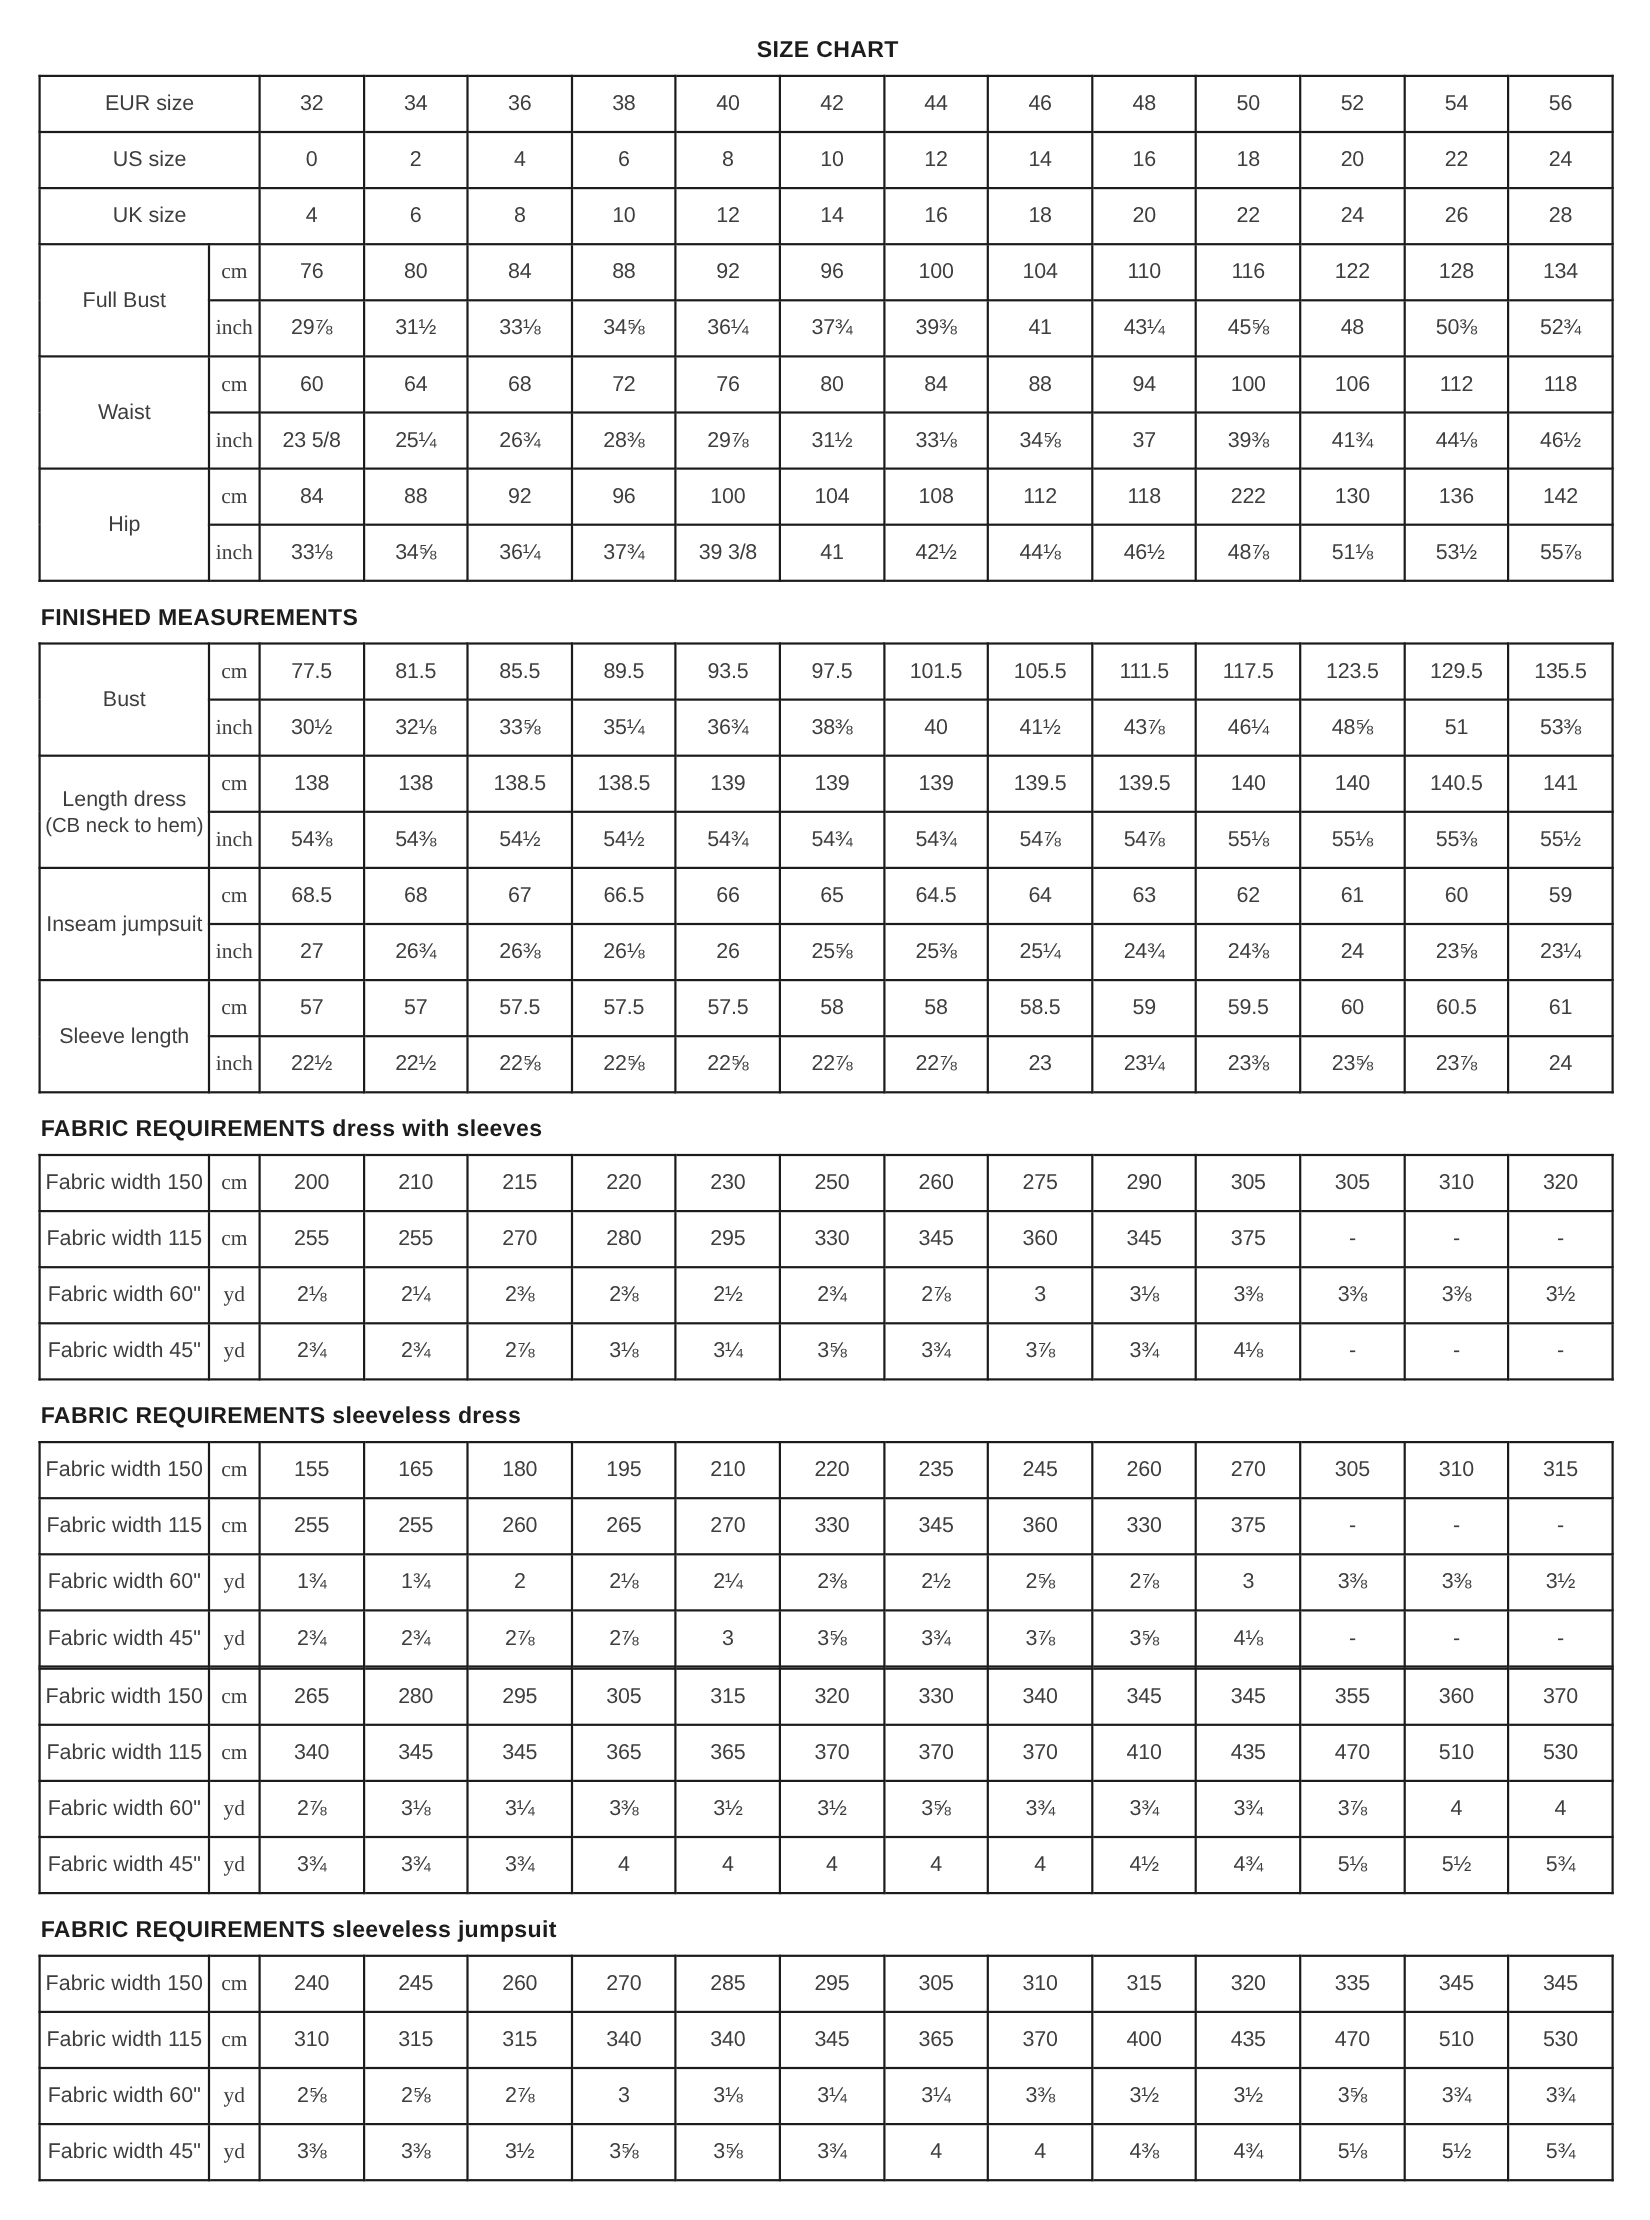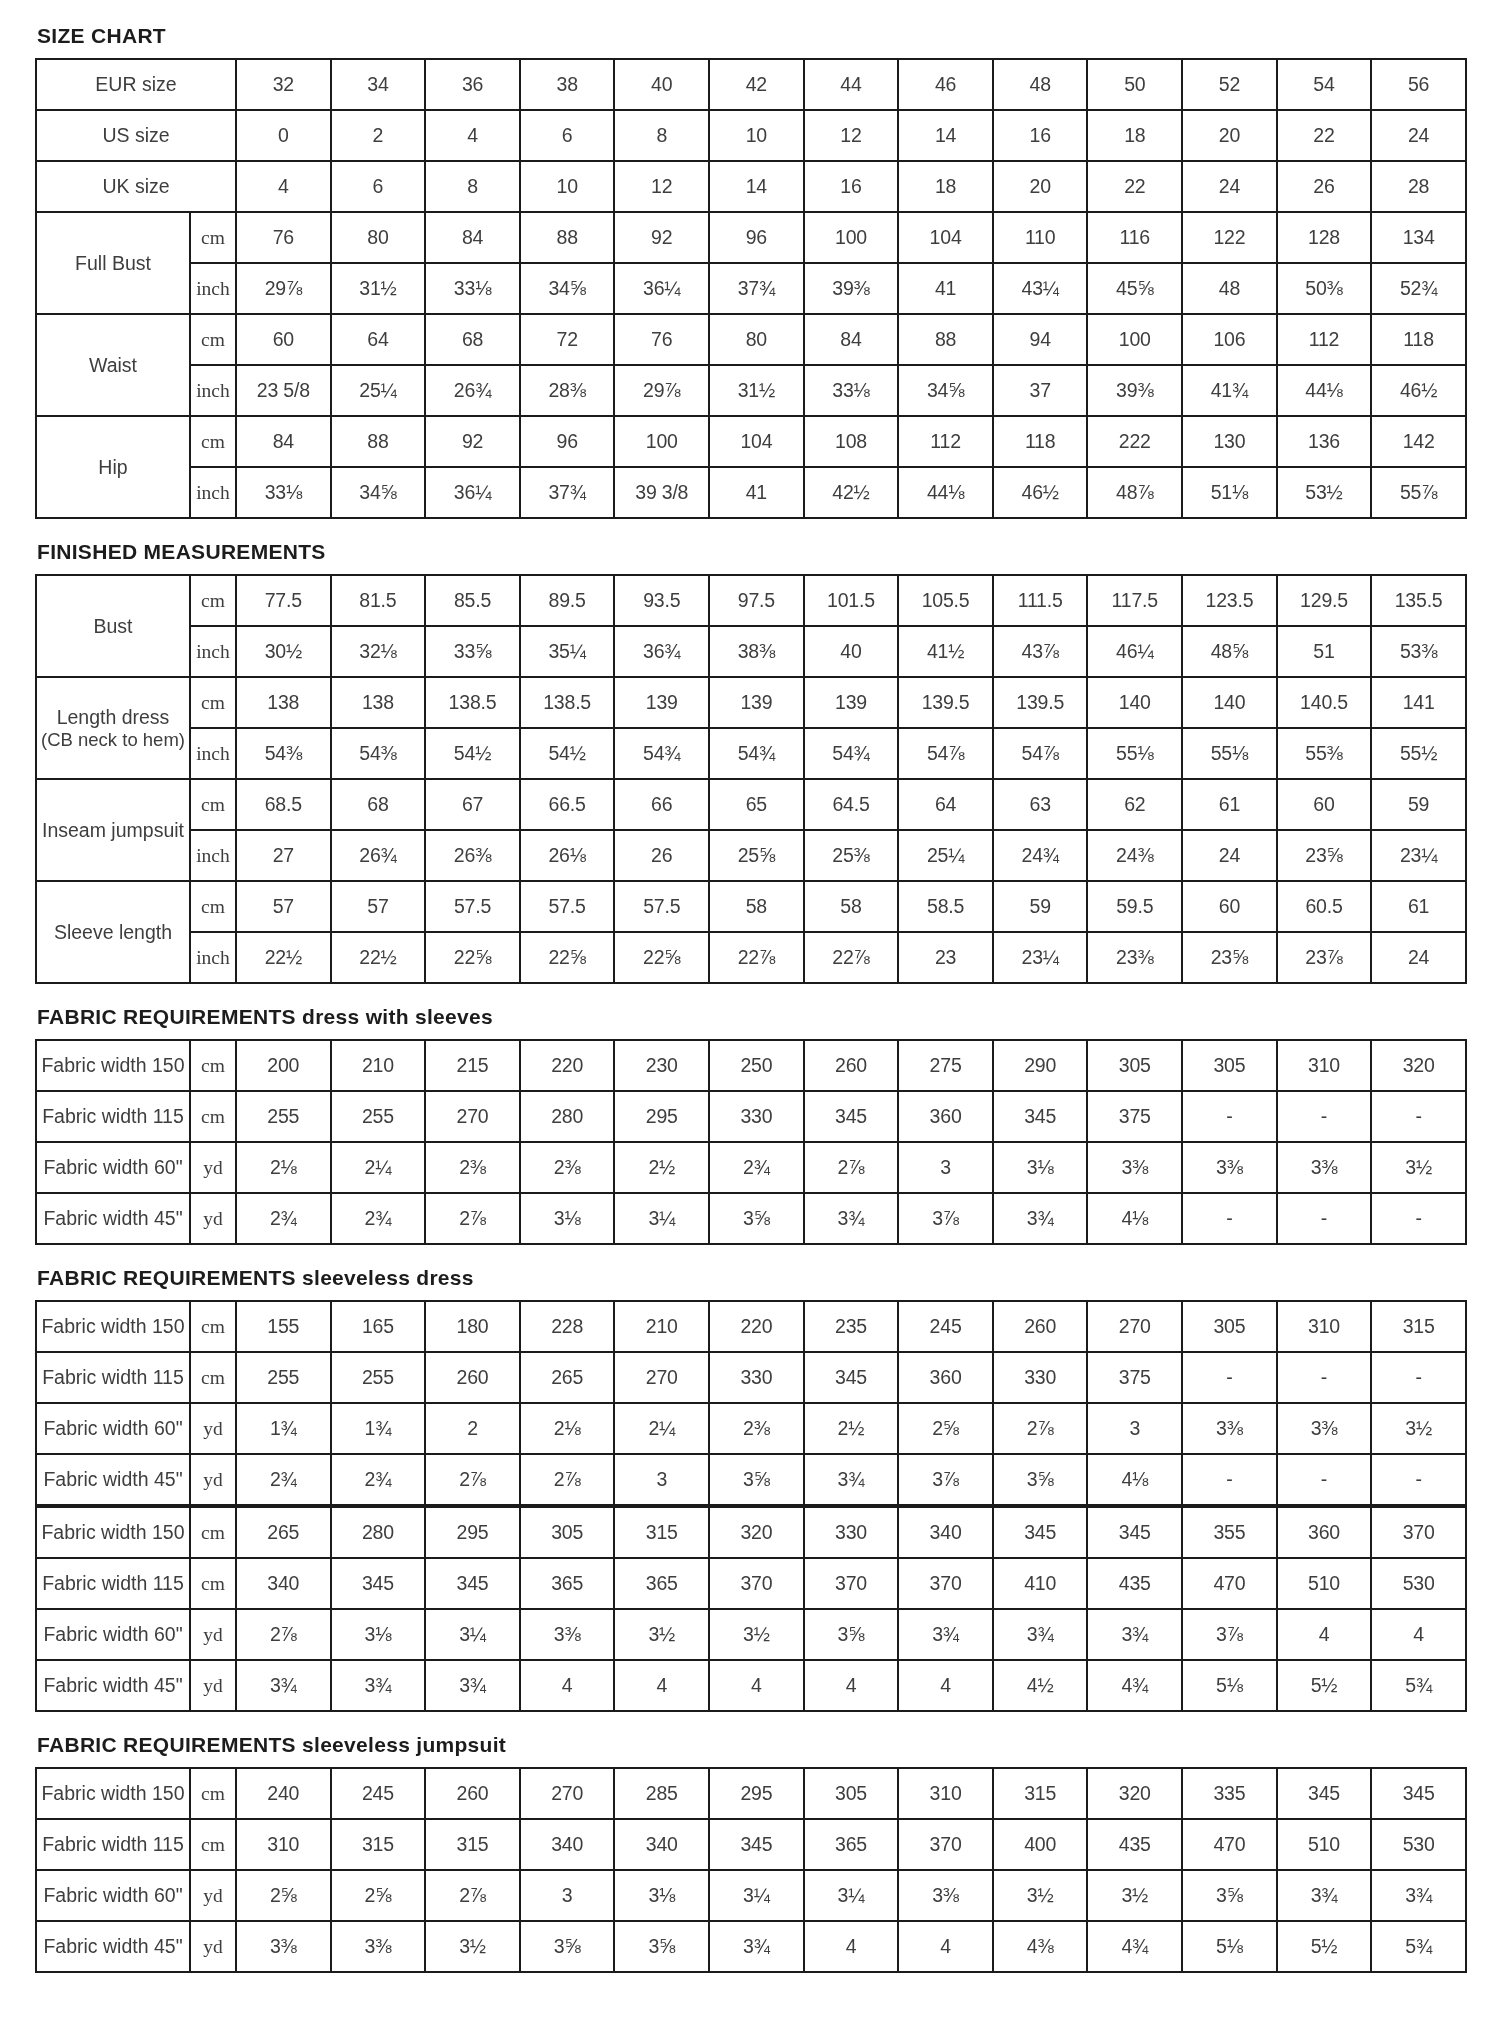--- a/index.html
+++ b/index.html
@@ -15,21 +15,22 @@
     font-family: "Liberation Sans", "DejaVu Sans", sans-serif;
   }
   .section-title {
     font-size: 21px;
     font-weight: bold;
     color: #1c1c1c;
     letter-spacing: 0.3px;
     margin: 21px 0 10px 2px;
   }
   .section:first-child .section-title {
-    margin-top: 0;
+    margin-top: 10px;
+    text-align: center;
   }
   table.size-table {
     border-collapse: collapse;
     table-layout: fixed;
     width: 1430px;
     border: 2px solid #1b1b1b;
   }
   table.size-table td {
     border: 2px solid #1b1b1b;
     text-align: center;
@@ -536,21 +537,21 @@
         </colgroup>
         <tbody>
           <tr class="group-start">
             <td class="row-label">
               <div>Fabric width 150</div>
             </td>
             <td class="unit-label">cm</td>
             <td class="value-cell">155</td>
             <td class="value-cell">165</td>
             <td class="value-cell">180</td>
-            <td class="value-cell">228</td>
+            <td class="value-cell">195</td>
             <td class="value-cell">210</td>
             <td class="value-cell">220</td>
             <td class="value-cell">235</td>
             <td class="value-cell">245</td>
             <td class="value-cell">260</td>
             <td class="value-cell">270</td>
             <td class="value-cell">305</td>
             <td class="value-cell">310</td>
             <td class="value-cell">315</td>
           </tr>

